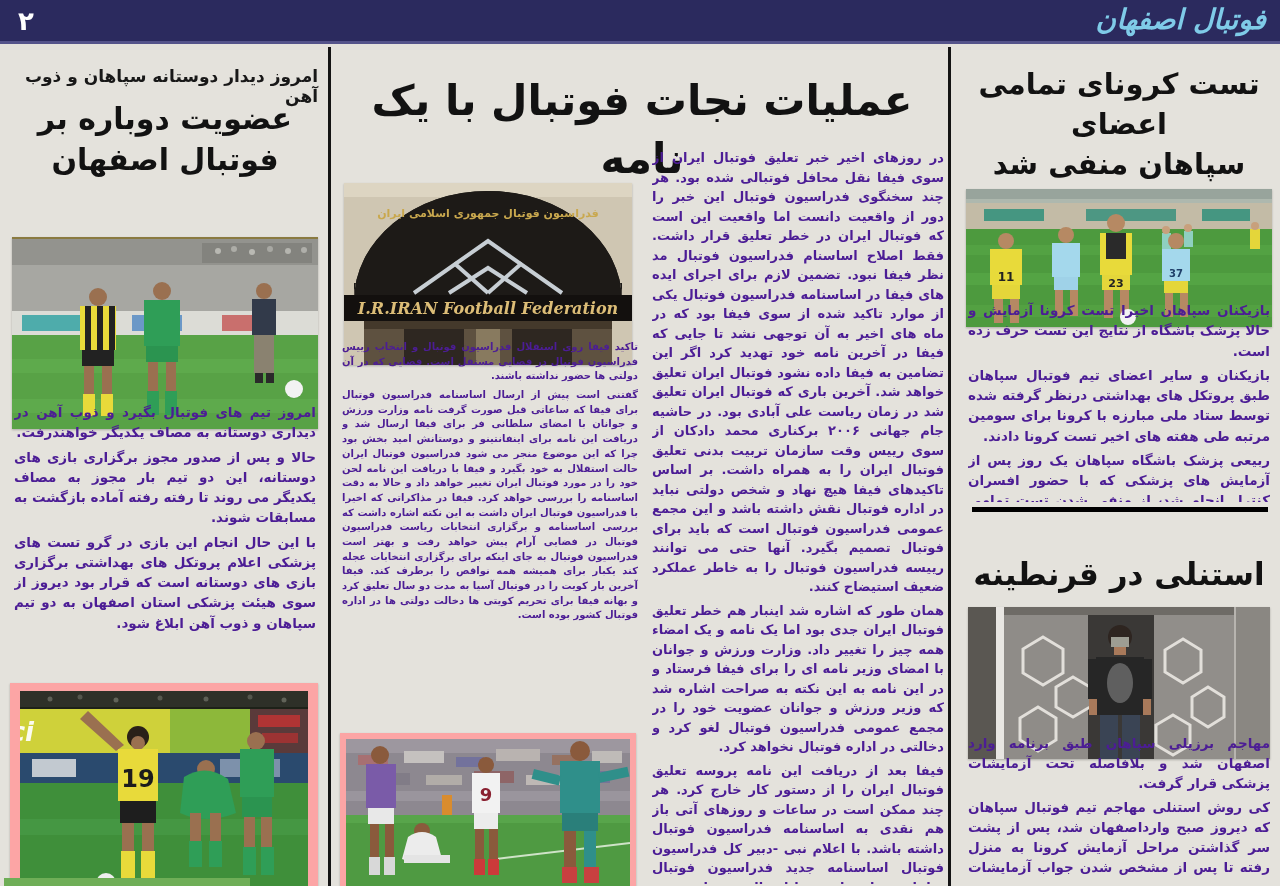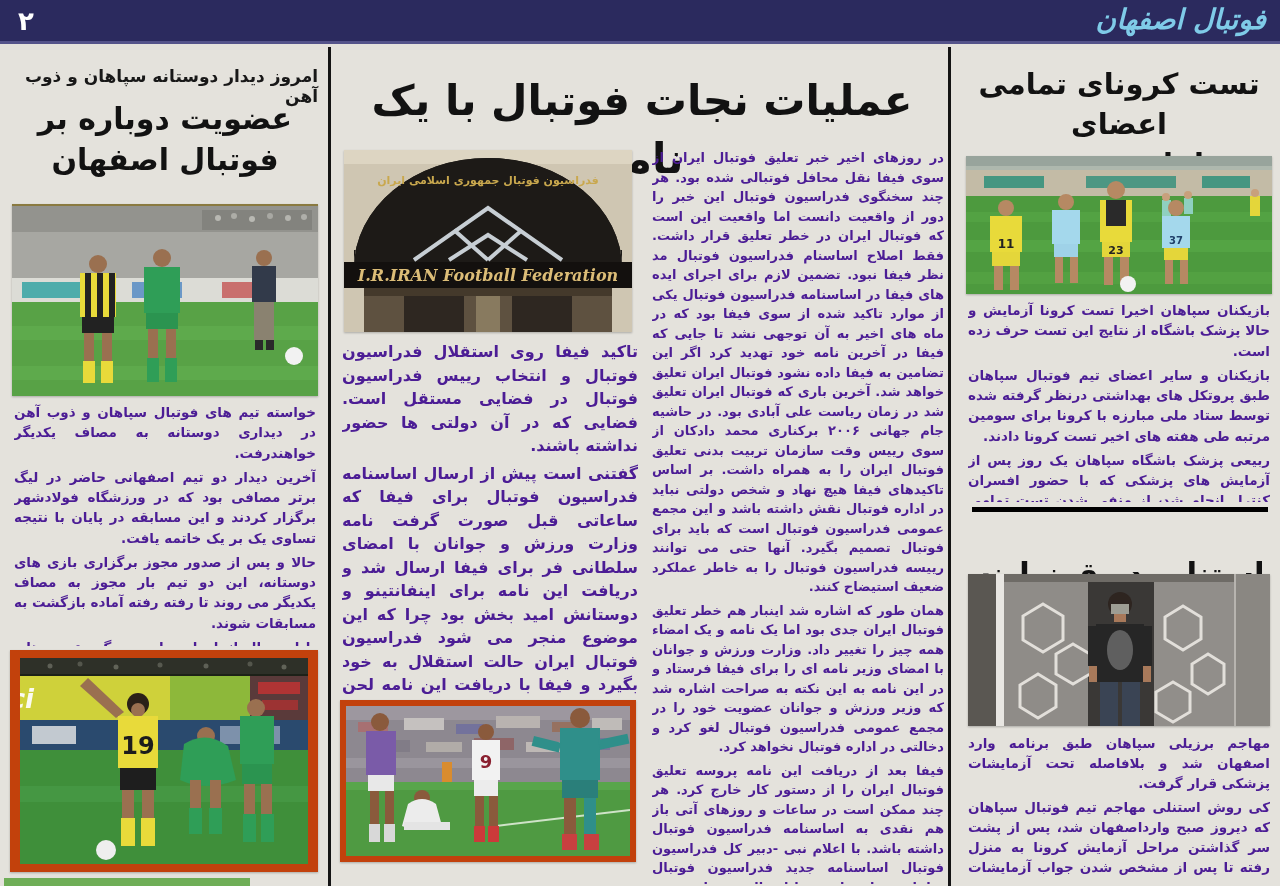--- a/index.html
+++ b/index.html
@@ -29,36 +29,36 @@
   }
   
   .vdiv { position:absolute; top:47px; height:839px; width:3px; background:#141414; }
   .vdiv.d1 { left:328px; }
   .vdiv.d2 { left:948px; }
   
   .kicker { font-weight:bold; font-size:17px; text-align:right; }
   .headline { font-weight:bold; color:#121212; text-align:center; line-height:1.38; }
   .bodytext { font-weight:bold; text-align:justify; color:#4c1d95; overflow:hidden; }
   .bodytext p { margin-bottom:4px; }
-  .photo-frame { background:#c2410c; box-shadow:0 1px 2px rgba(0,0,0,.25); }
+  .photo-frame { background:#fca5a5; box-shadow:0 1px 2px rgba(0,0,0,.25);margin-top:33px; }
   svg { display:block; }
   .hr-heavy { position:absolute; background:#000; }
   
   .r-headline { position:absolute; top:64px; right:8px; width:306px; font-size:29px; }
   .r-photoA   { position:absolute; top:156px; right:8px; width:306px; height:138px; }
   .r-text1    { position:absolute; top:300px; right:10px; width:302px; height:202px; font-size:13.5px; line-height:1.5; }
   .r-rule     { top:507px; right:12px; width:296px; height:5px; }
   .r-headline2{ position:absolute; top:522px; right:8px; width:306px; font-size:31px;margin-top:31px; }
   .r-photoB   { position:absolute; top:574px; right:10px; width:302px; height:152px; }
   .r-text2    { position:absolute; top:734px; right:10px; width:302px; height:146px; font-size:13.5px; line-height:1.48; }
   
   .m-headline { position:absolute; top:72px; left:338px; width:608px; font-size:42px; }
   .m-right-text { position:absolute; top:148px; left:652px; width:292px; height:736px; font-size:13px; line-height:1.5; }
   .m-photoC   { position:absolute; top:150px; left:344px; width:288px; height:182px; }
-  .m-left-text{ position:absolute; top:340px; left:342px; width:296px; height:354px; font-size:16px; line-height:1.47; }
+  .m-left-text{ position:absolute; top:340px; left:342px; width:296px; height:354px; font-size:10px; line-height:1.47; }
   .m-photoD   { position:absolute; top:700px; left:340px; width:296px; height:162px; padding:6px; }
   
   .l-kicker   { position:absolute; top:66px; left:12px; width:306px; }
   .l-headline { position:absolute; top:98px; left:12px; width:306px; font-size:30px; }
   .l-photoE   { position:absolute; top:204px; left:12px; width:306px; height:192px; border-top:2px solid #8a7a40; }
   .l-text     { position:absolute; top:402px; left:14px; width:302px; height:244px; font-size:13.5px; line-height:1.5; }
   .l-photoF   { position:absolute; top:650px; left:10px; width:308px; height:222px; padding:8px 10px; }
   .l-greenstrip { position:absolute; top:878px; left:4px; width:246px; height:8px; background:#6fae57; }
 </style>
 </head>
@@ -355,22 +355,21 @@
       <rect x="240" y="60" width="24" height="36" fill="#323a4a"></rect>
       <rect x="242" y="96" width="20" height="38" fill="#8a8270"></rect>
       <rect x="243" y="134" width="8" height="10" fill="#2a2a2a"></rect>
       <rect x="254" y="134" width="8" height="10" fill="#2a2a2a"></rect>
     </g>
     <circle cx="282" cy="150" r="9" fill="#f2f2f2"></circle>
   </svg>
 </div>
 
 <div class="bodytext l-text">
-  <p>خواسته تیم های فوتبال سپاهان و ذوب آهن در دیداری دوستانه به مصاف یکدیگر خواهندرفت.</p>
-  <p>آخرین دیدار دو تیم اصفهانی حاضر در لیگ برتر مصافی بود که در ورزشگاه فولادشهر برگزار کردند و این مسابقه در پایان با نتیجه تساوی یک بر یک خاتمه یافت.</p>
+  <p>امروز تیم های فوتبال بگیرد و ذوب آهن در دیداری دوستانه به مصاف یکدیگر خواهندرفت.</p>
   <p>حالا و پس از صدور مجوز برگزاری بازی های دوستانه، این دو تیم بار مجوز به مصاف یکدیگر می روند تا رفته رفته آماده بازگشت به مسابقات شوند.</p>
   <p>با این حال انجام این بازی در گرو تست های پزشکی اعلام پروتکل های بهداشتی برگزاری بازی های دوستانه است که قرار بود دیروز از سوی هیئت پزشکی استان اصفهان به دو تیم سپاهان و ذوب آهن ابلاغ شود.</p>
 </div>
 
 <div class="l-photoF photo-frame">
   <svg width="288" height="206" viewBox="0 0 288 206">
     <rect x="0" y="0" width="288" height="206" fill="#1d2118"></rect>
     <g opacity="0.6">
       <rect x="0" y="0" width="288" height="16" fill="#3a3a34"></rect>
       <circle cx="30" cy="8" r="2.5" fill="#8a8a80"></circle>

